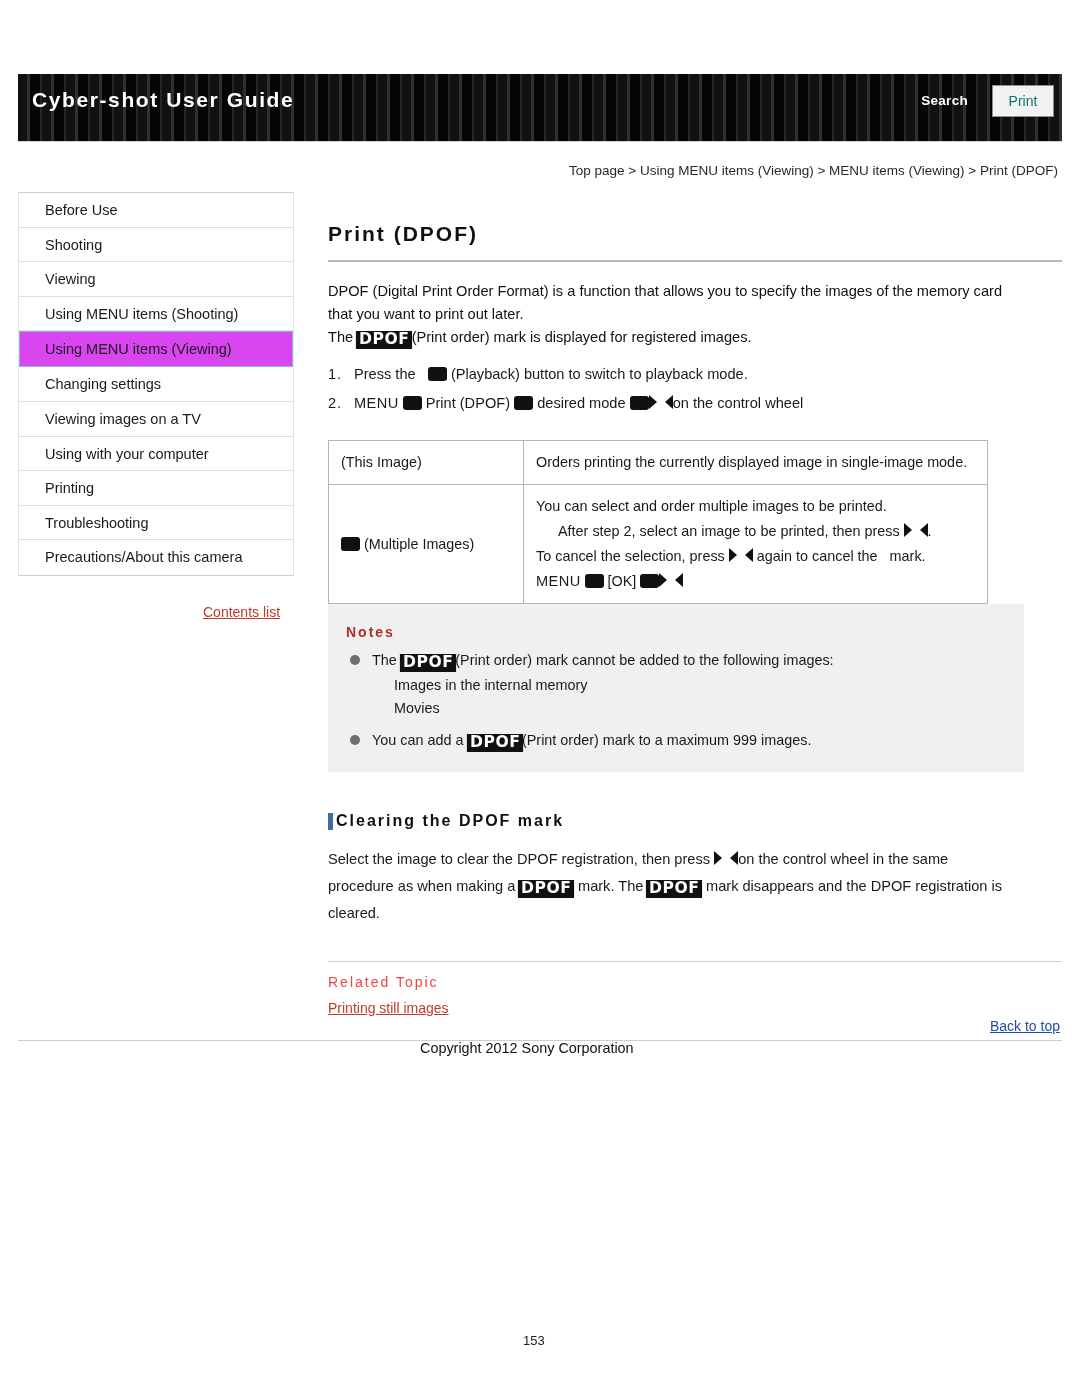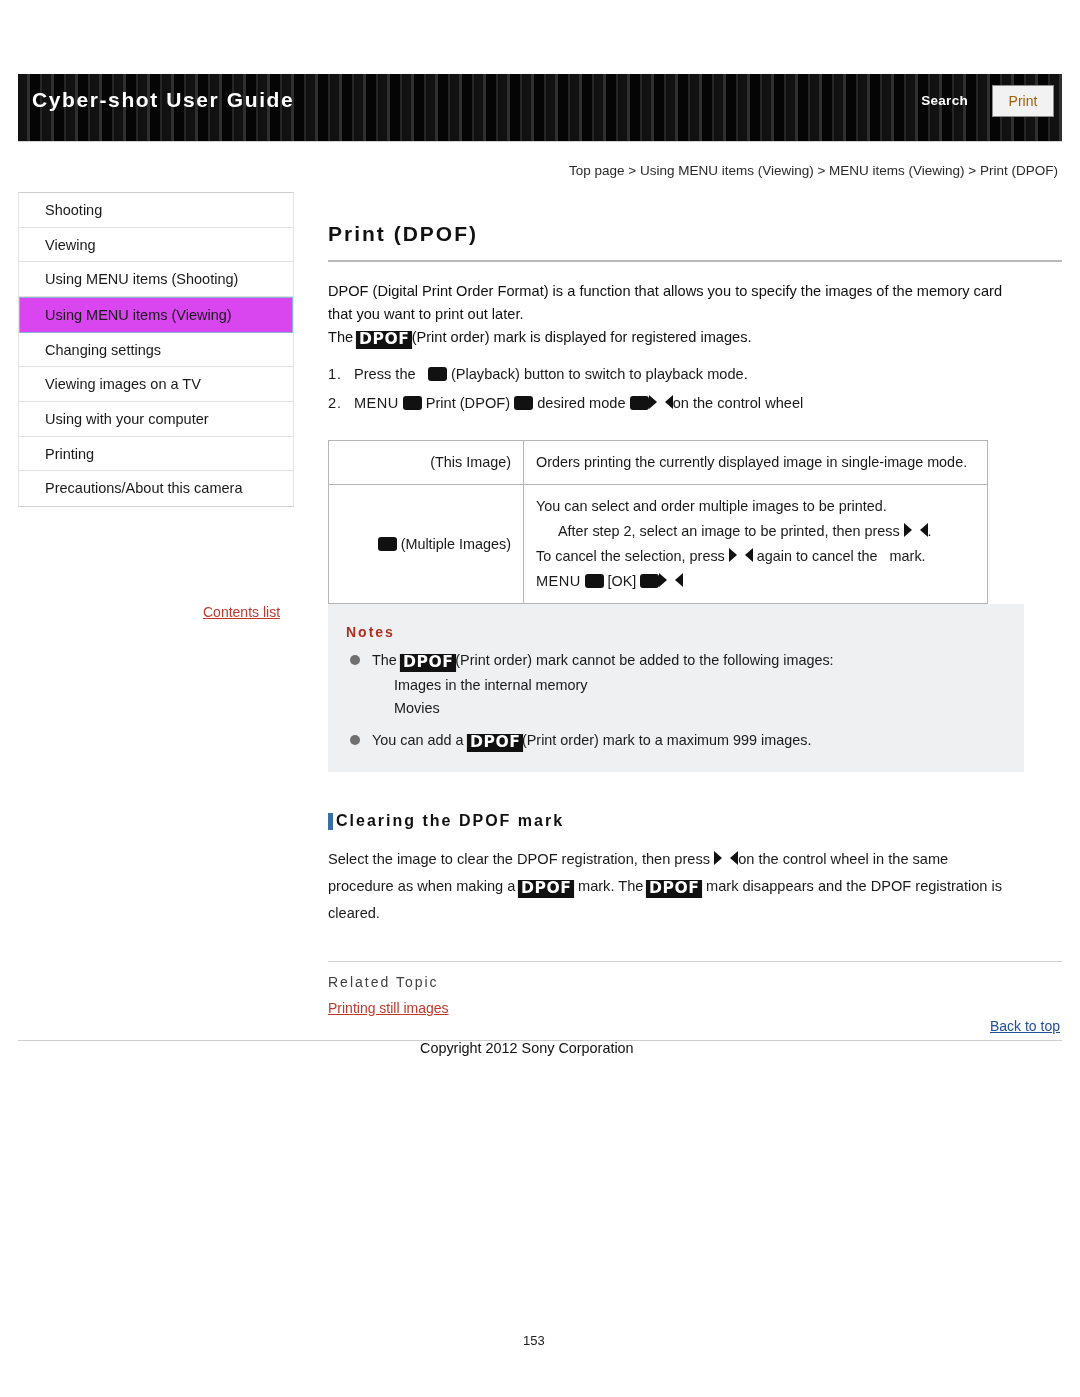--- a/index.html
+++ b/index.html
@@ -54,21 +54,21 @@
     letter-spacing: .3px;
   }
   .header-print {
     position: absolute;
     right: 8px;
     top: 11px;
     width: 60px;
     height: 30px;
     background: #f2f2f2;
     border: 1px solid #8e8e8e;
-    color: #a16207;
+    color: #0f766e;
     font-size: 14px;
     display: flex;
     align-items: center;
     justify-content: center;
   }
 
   .header-rule {
     position: absolute;
     left: 18px;
     top: 141px;
@@ -231,21 +231,21 @@
     font-size: 14.4px;
   }
   table.modes td {
     border: 1px solid #b5b5b5;
     padding: 9px 12px;
     vertical-align: middle;
     line-height: 25px;
   }
   td.mode-name {
     width: 170px;
-    text-align: right;
+    text-align: left;
     white-space: nowrap;
   }
   td.mode-desc { line-height: 27px; }
 
   
   .notes-box {
     background: #eef0f1;
     padding: 20px 18px 18px 18px;
     width: 696px;
     box-sizing: border-box;
@@ -306,21 +306,21 @@
   .related-rule {
     margin-top: 34px;
     height: 1px;
     background: #cfcfcf;
     width: 734px;
   }
   .related-title {
     margin-top: 12px;
     font-size: 14px;
     letter-spacing: 2px;
-    color: #404040;
+    color: #ef4444;
   }
   .related-link {
     margin-top: 10px;
     font-size: 14px;
     color: #c0392b;
     text-decoration: underline;
   }
 
   
   .back-to-top {
@@ -360,28 +360,30 @@
 <div class="header-band">
   <div class="header-title">Cyber-shot User Guide</div>
   <div class="header-search">Search</div>
   <div class="header-print">Print</div>
 </div>
 <div class="header-rule"></div>
 
 <div class="breadcrumb">Top page &gt; Using MENU items (Viewing) &gt; MENU items (Viewing) &gt; Print (DPOF)</div>
 
 <div class="sidebar">
+  <div class="nav-item">Before Use</div>
   <div class="nav-item">Shooting</div>
   <div class="nav-item">Viewing</div>
   <div class="nav-item">Using MENU items (Shooting)</div>
   <div class="nav-item active">Using MENU items (Viewing)</div>
   <div class="nav-item">Changing settings</div>
   <div class="nav-item">Viewing images on a TV</div>
   <div class="nav-item">Using with your computer</div>
   <div class="nav-item">Printing</div>
+  <div class="nav-item">Troubleshooting</div>
   <div class="nav-item">Precautions/About this camera</div>
 </div>
 <div class="contents-list">Contents list</div>
 
 <div class="content">
 
   <h1 class="page-title">Print (DPOF)</h1>
   <div class="title-rule"></div>
 
   <div class="intro">

